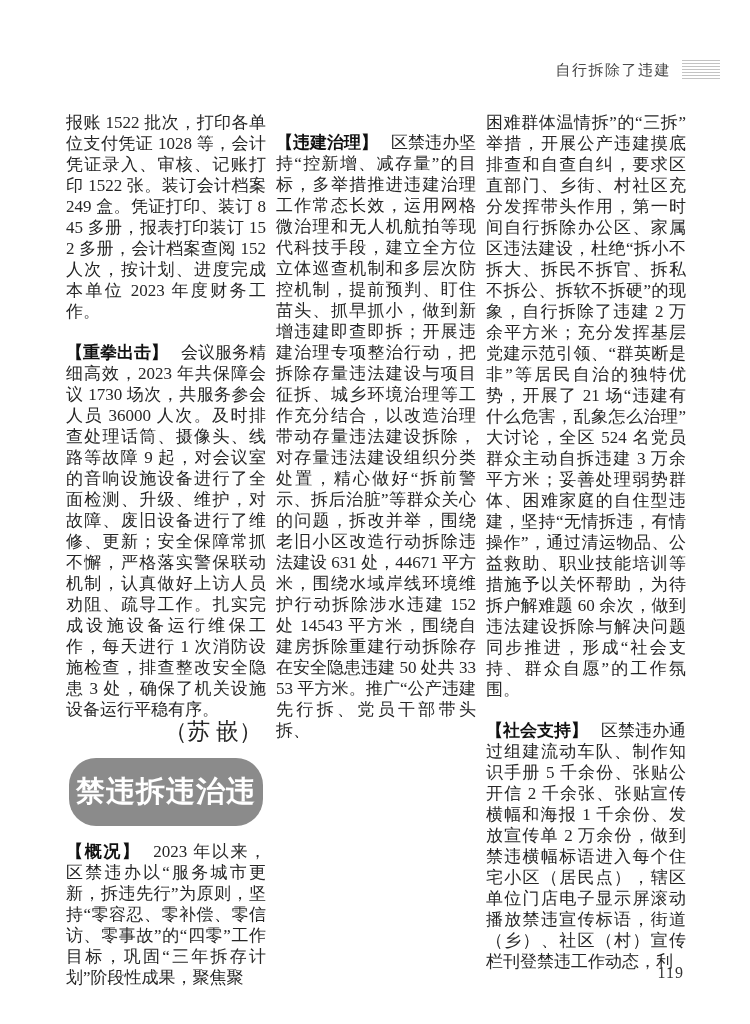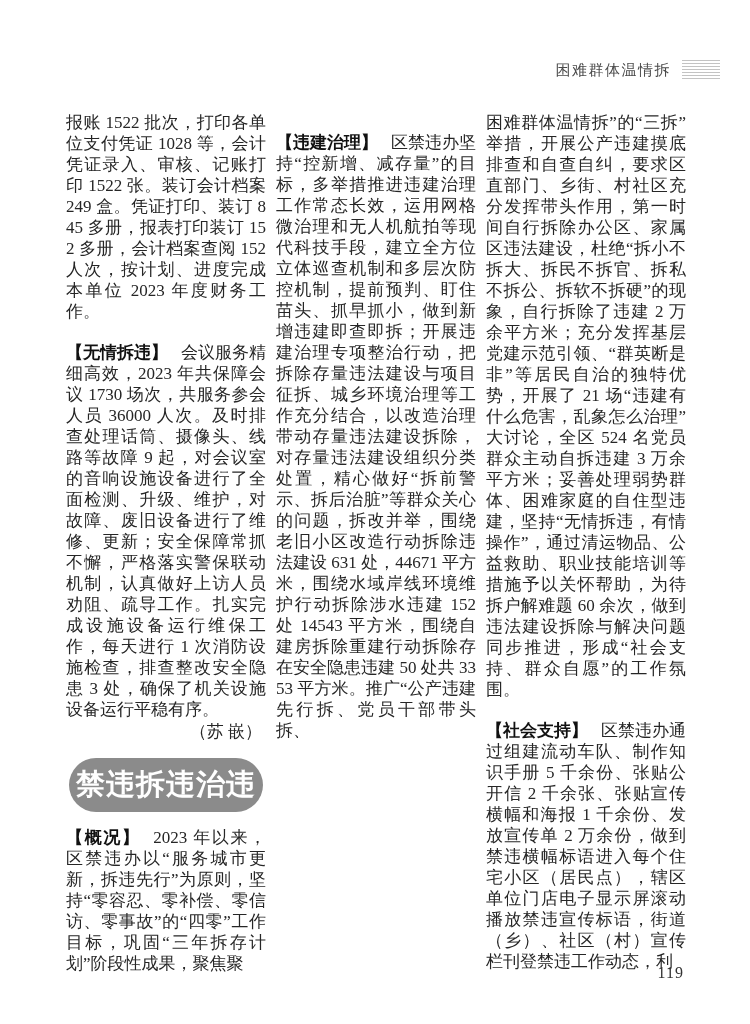--- a/index.html
+++ b/index.html
@@ -63,29 +63,29 @@
   }
   .entry { margin-top: 20px; }
   .entry-label {
     font-family: "Liberation Sans", "DejaVu Sans", sans-serif;
     font-weight: bold;
     color: #111111;
     padding-right: 0.75em;
   }
   .byline {
     margin: 0;
-    font-size: 17px;
+    font-size: 23px;
     line-height: 24.5px;
     text-align: right;
     padding-right: 4px;
   }
   
   .section-badge {
     margin: 13px 3px 15px 3px;
-    height: 54px;
+    height: 68px;
     background: #8b8b8b;
     border-radius: 27px;
     color: #ffffff;
     display: flex;
     align-items: center;
     justify-content: center;
     font-size: 29px;
     font-weight: bold;
     letter-spacing: 1px;
     font-family: "Liberation Serif", "DejaVu Serif", serif;
@@ -100,29 +100,29 @@
     letter-spacing: 1px;
     margin-left: 36px;
   }
 </style>
 </head>
 <body>
 
 <div class="page">
 
   <div class="running-head">
-    <span class="head-title">困难群体温情拆</span>
+    <span class="head-title">自行拆除了违建</span>
     <span class="head-lines"></span>
   </div>
 
   <div class="content">
 
     <div class="col">
       <p class="para">报账 1522 批次，打印各单位支付凭证 1028 等，会计凭证录入、审核、记账打印 1522 张。装订会计档案 249 盒。凭证打印、装订 845 多册，报表打印装订 152 多册，会计档案查阅 152 人次，按计划、进度完成本单位 2023 年度财务工作。</p>
-      <p class="para entry"><span class="entry-label">【无情拆违】</span><span>会议服务精细高效，2023 年共保障会议 1730 场次，共服务参会人员 36000 人次。及时排查处理话筒、摄像头、线路等故障 9 起，对会议室的音响设施设备进行了全面检测、升级、维护，对故障、废旧设备进行了维修、更新；安全保障常抓不懈，严格落实警保联动机制，认真做好上访人员劝阻、疏导工作。扎实完成设施设备运行维保工作，每天进行 1 次消防设施检查，排查整改安全隐患 3 处，确保了机关设施设备运行平稳有序。</span></p>
+      <p class="para entry"><span class="entry-label">【重拳出击】</span><span>会议服务精细高效，2023 年共保障会议 1730 场次，共服务参会人员 36000 人次。及时排查处理话筒、摄像头、线路等故障 9 起，对会议室的音响设施设备进行了全面检测、升级、维护，对故障、废旧设备进行了维修、更新；安全保障常抓不懈，严格落实警保联动机制，认真做好上访人员劝阻、疏导工作。扎实完成设施设备运行维保工作，每天进行 1 次消防设施检查，排查整改安全隐患 3 处，确保了机关设施设备运行平稳有序。</span></p>
       <p class="byline">（苏 嵌）</p>
       <div class="section-badge">禁违拆违治违</div>
       <p class="para"><span class="entry-label">【概况】</span><span>2023 年以来，区禁违办以“服务城市更新，拆违先行”为原则，坚持“零容忍、零补偿、零信访、零事故”的“四零”工作目标，巩固“三年拆存计划”阶段性成果，聚焦聚</span></p>
     </div>
 
     <div class="col">
       <p class="para entry"><span class="entry-label">【违建治理】</span><span>区禁违办坚持“控新增、减存量”的目标，多举措推进违建治理工作常态长效，运用网格微治理和无人机航拍等现代科技手段，建立全方位立体巡查机制和多层次防控机制，提前预判、盯住苗头、抓早抓小，做到新增违建即查即拆；开展违建治理专项整治行动，把拆除存量违法建设与项目征拆、城乡环境治理等工作充分结合，以改造治理带动存量违法建设拆除，对存量违法建设组织分类处置，精心做好“拆前警示、拆后治脏”等群众关心的问题，拆改并举，围绕老旧小区改造行动拆除违法建设 631 处，44671 平方米，围绕水域岸线环境维护行动拆除涉水违建 152 处 14543 平方米，围绕自建房拆除重建行动拆除存在安全隐患违建 50 处共 3353 平方米。推广“公产违建先行拆、党员干部带头拆、</span></p>
     </div>
 
     <div class="col">

